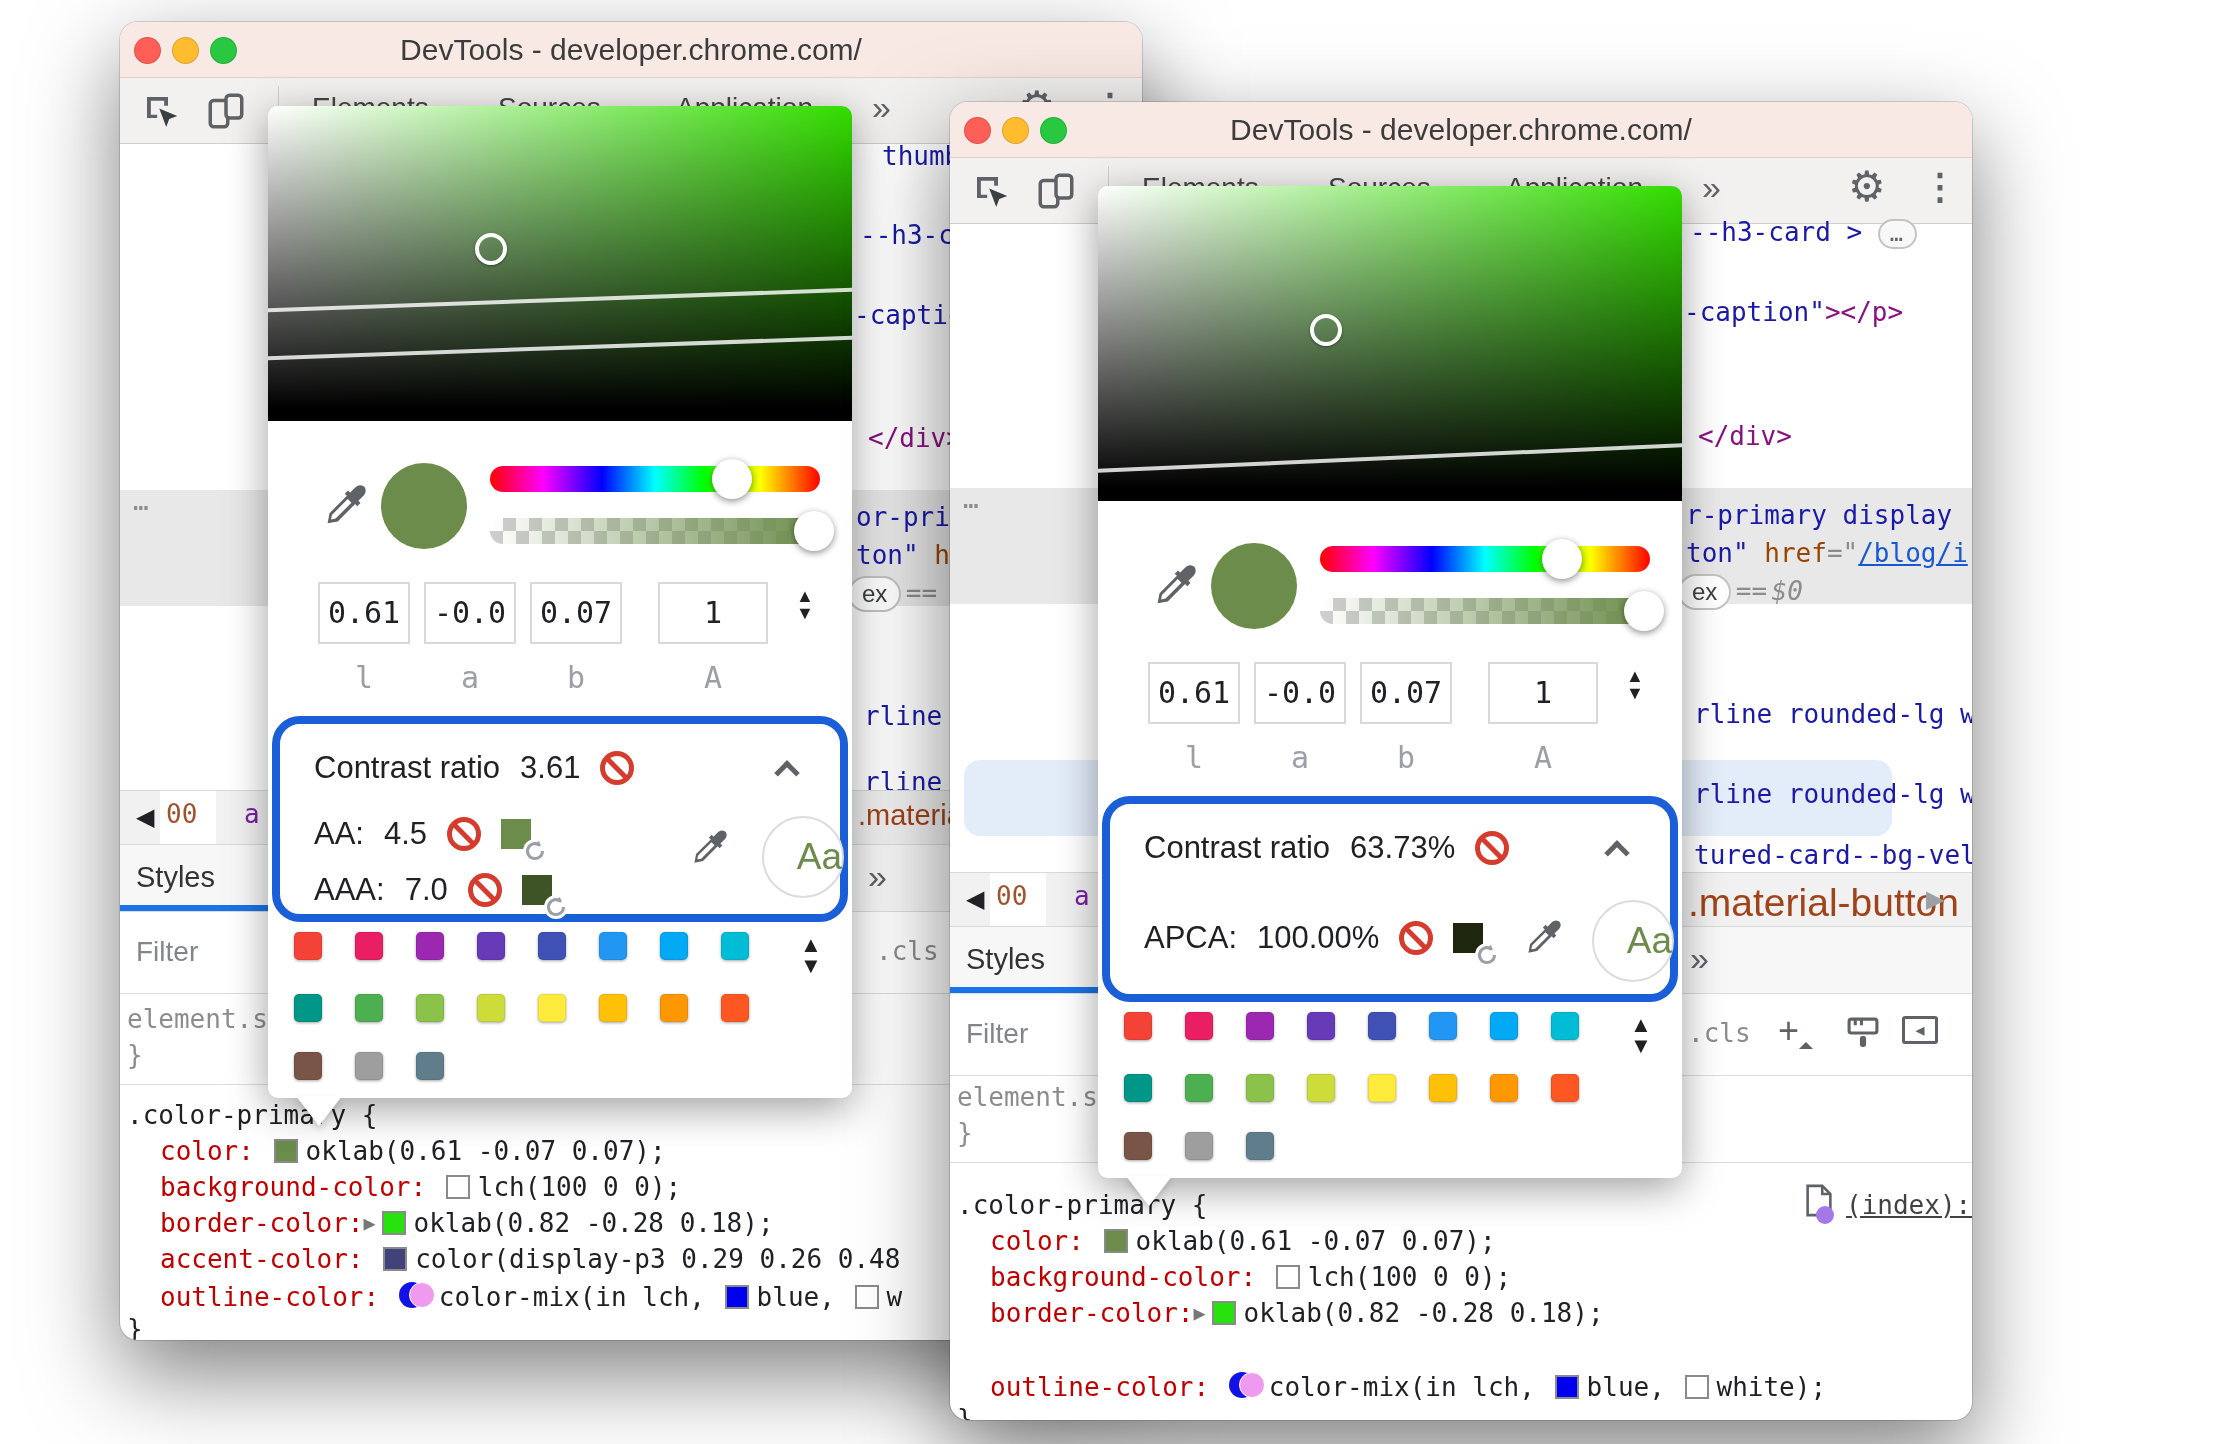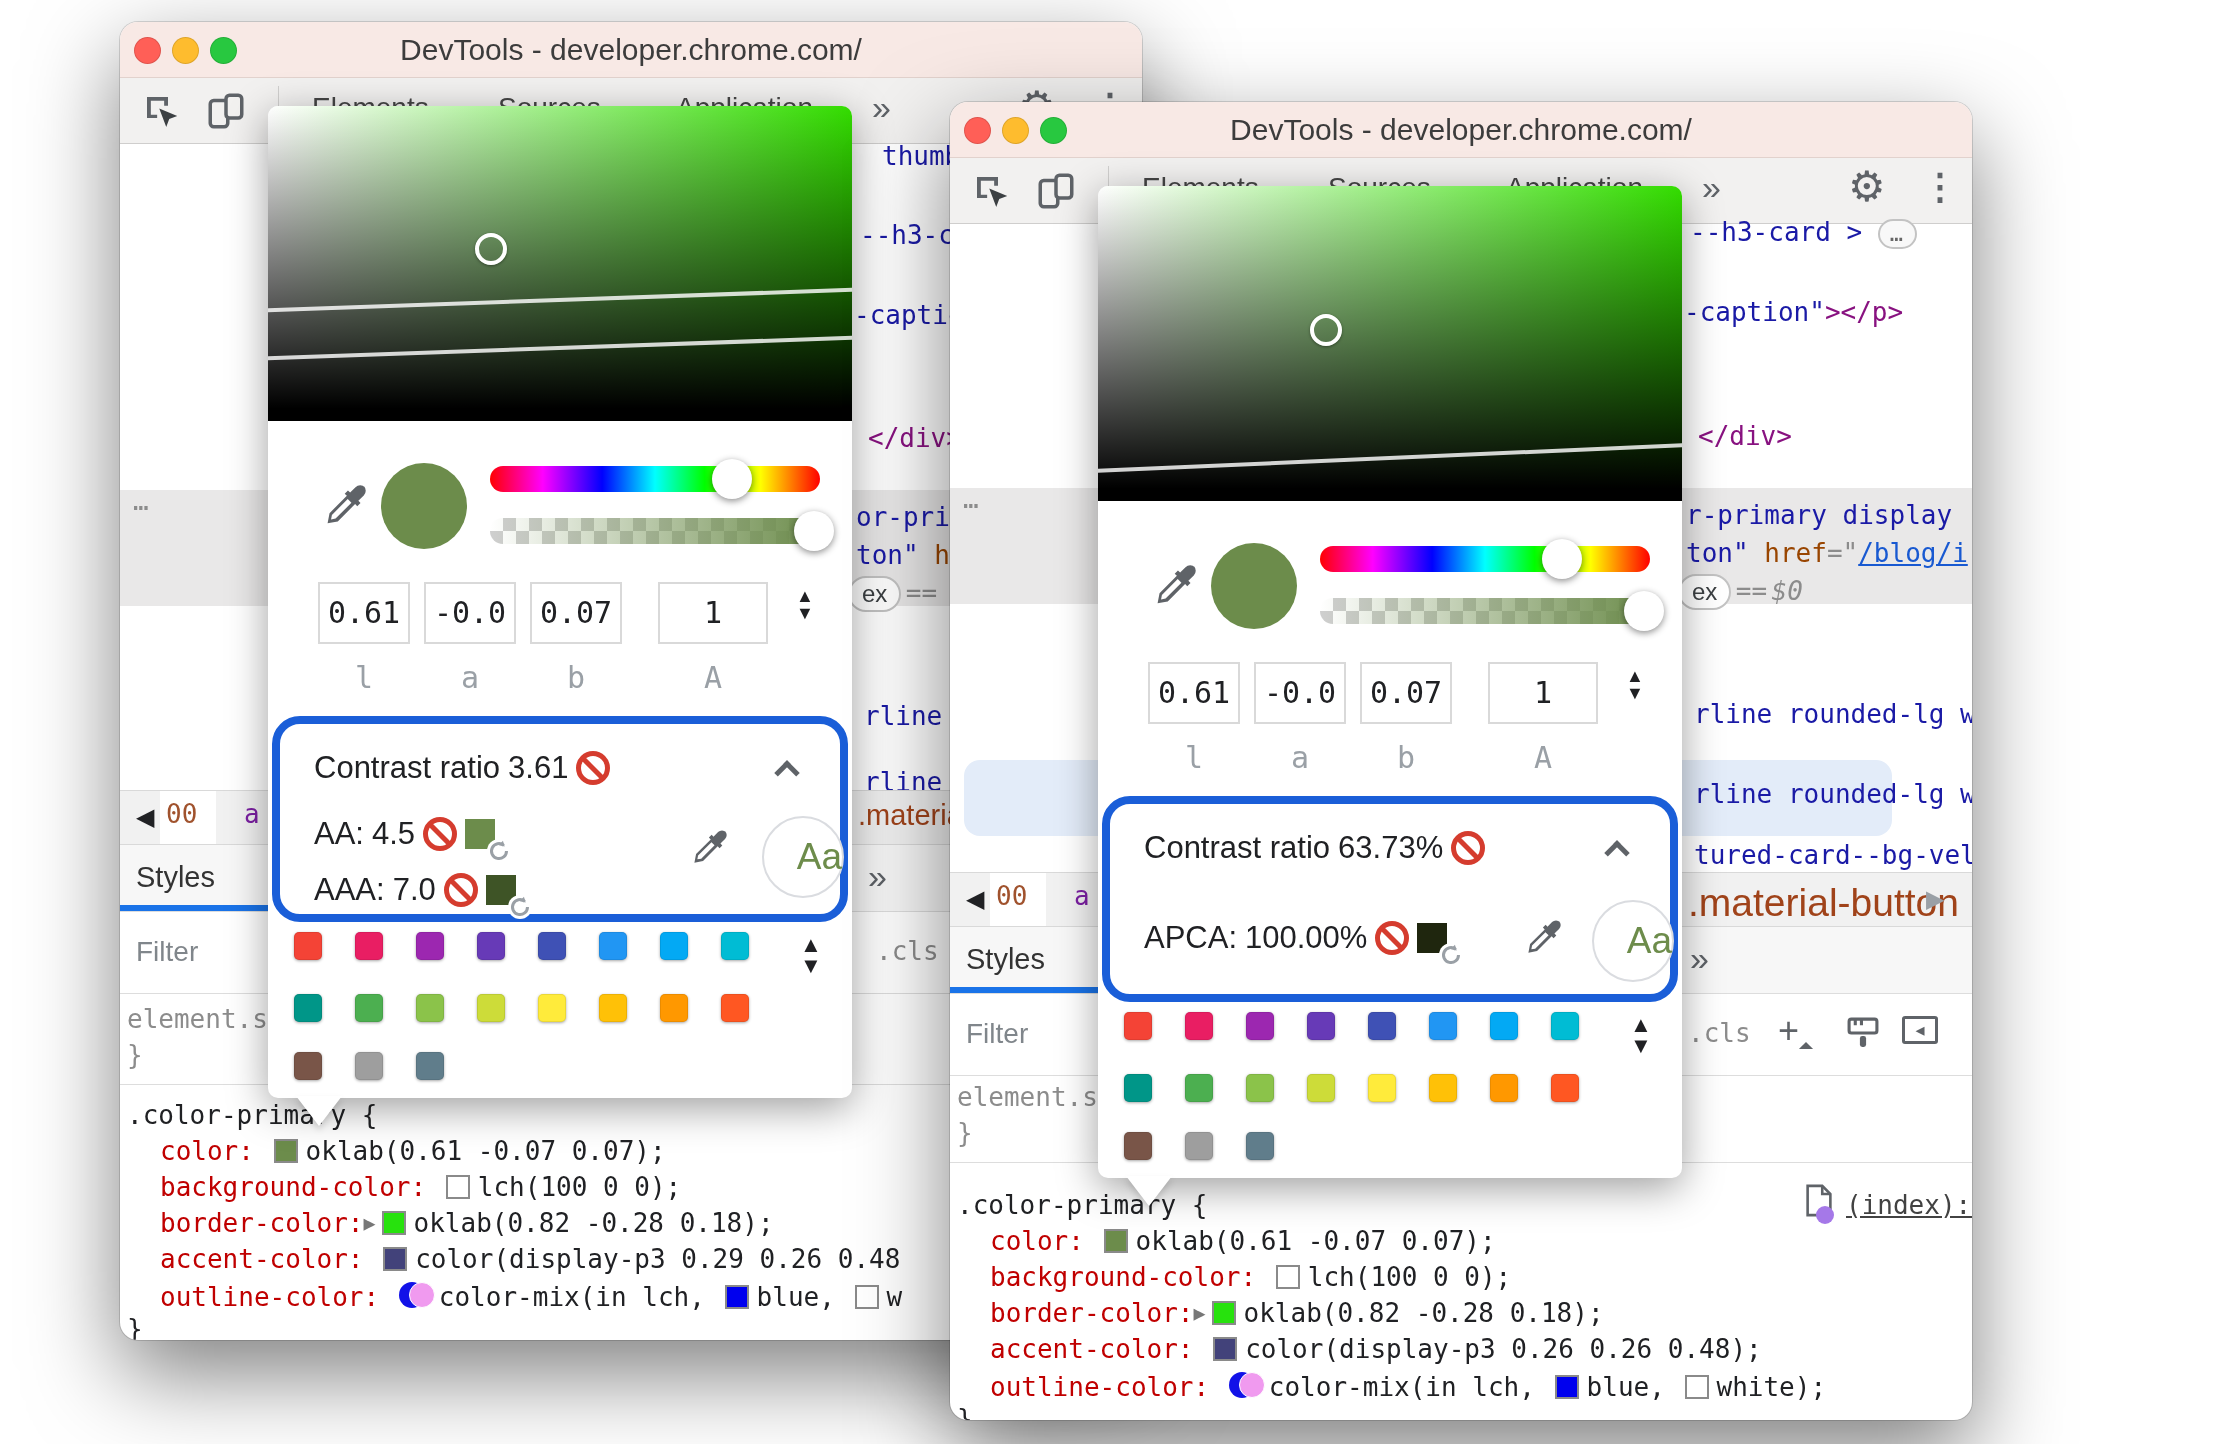--- a/index.html
+++ b/index.html
@@ -32,21 +32,21 @@
 .gline{position:absolute;left:-12px;right:-12px;height:4px;background:rgba(255,255,255,.82)}
 .gcirc{position:absolute;width:32px;height:32px;border:4px solid #fff;border-radius:50%;box-shadow:0 1px 3px rgba(0,0,0,.4)}
 .bigsw{position:absolute;width:86px;height:86px;border-radius:50%}
 .hue{position:absolute;left:222px;top:360px;width:330px;height:26px;border-radius:13px;background:linear-gradient(to right,#f00,#f0f 16%,#00f 34%,#0ff 50%,#0f0 65%,#ff0 82%,#f00)}
 .alpha{position:absolute;left:222px;top:412px;width:330px;height:26px;border-radius:13px;background:linear-gradient(to right,rgba(108,140,75,0),rgba(108,140,75,1)),repeating-conic-gradient(#cfcfcf 0% 25%,#fff 0% 50%);background-size:auto,26px 26px}
 .knob{position:absolute;width:40px;height:40px;background:#fff;border-radius:50%;box-shadow:0 2px 7px rgba(0,0,0,.45)}
 .ibox{position:absolute;top:476px;height:62px;border:2px solid #d9d9d9;text-align:center;line-height:58px;font-family:"DejaVu Sans Mono",monospace;font-size:30px;color:#202124;overflow:hidden;white-space:nowrap}
 .ilab{position:absolute;top:554px;width:92px;text-align:center;font-family:"DejaVu Sans Mono",monospace;font-size:30px;color:#9aa0a6}
 .spin{position:absolute;font-size:18px;color:#202124;line-height:17px;text-align:center;cursor:pointer}
 .cbox{position:absolute;left:4px;top:610px;width:576px;height:206px;border:8px solid #1a5ed8;border-radius:28px;background:#fff}
-.crow{position:absolute;display:flex;align-items:center;gap:8px;font-size:31px;color:#202124;white-space:nowrap}
+.crow{position:absolute;display:flex;align-items:center;gap:20px;font-size:31px;color:#202124;white-space:nowrap}
 .noent{display:inline-block;width:34px;height:34px;border:5px solid #d53c2e;border-radius:50%;position:relative;flex:none}
 .noent::after{content:'';position:absolute;left:-1px;top:10px;width:26px;height:5px;background:#d53c2e;transform:rotate(45deg)}
 .chev{position:absolute;width:18px;height:18px;border-top:5px solid #5f6368;border-left:5px solid #5f6368;transform:rotate(45deg)}
 .swr{position:relative;width:30px;height:30px;flex:none}
 .swr svg{position:absolute;right:-16px;bottom:-14px;background:#fff;border-radius:50%}
 .aacirc{position:absolute;width:82px;height:82px;border:2px solid #dadce0;border-radius:50%;text-align:right;line-height:78px;font-size:37px;color:#6d8c4b;background:#fff}
 .pal{position:absolute;left:26px;display:flex;gap:33px}
 .psw{width:28px;height:28px;border-radius:5px;box-shadow:0 1px 3px rgba(0,0,0,.35);border:1px solid rgba(0,0,0,.08)}
 .tail{position:absolute;bottom:-28px;width:0;height:0;border-left:23px solid transparent;border-right:23px solid transparent;border-top:30px solid #fff;filter:drop-shadow(0 4px 3px rgba(0,0,0,.15))}
 .isw{display:inline-block;width:24px;height:24px;border:2px solid #8a8a8a;vertical-align:-3px;margin:0 8px 0 4px}
@@ -296,21 +296,20 @@
   <div class="cssline code dk" style="left:7px;top:1088px">.color-primary {</div>
   <span style="position:absolute;left:856px;top:1082px"><svg width="26" height="33" viewBox="0 0 16 20">
         <path d="M1 1h9l5 5v13H1z" fill="#fff" stroke="#5f6368" stroke-width="1.6"></path>
         <path d="M10 1v5h5" fill="none" stroke="#5f6368" stroke-width="1.6"></path>
       </svg></span>
   <span class="pgdot" style="left:866px;top:1104px"></span>
   <span class="code" style="position:absolute;left:896px;top:1088px;color:#424242;text-decoration:underline">(index):1</span>
   <div class="cssline code" style="left:40px;top:1124px"><span class="pname">color:</span> <span class="isw" style="background: rgb(108, 140, 75);"></span><span class="dk">oklab(0.61 -0.07 0.07);</span></div>
   <div class="cssline code" style="left:40px;top:1160px"><span class="pname">background-color:</span> <span class="isw" style="background: rgb(255, 255, 255);"></span><span class="dk">lch(100 0 0);</span></div>
   <div class="cssline code" style="left:40px;top:1196px"><span class="pname">border-color:</span><span class="exp">▶</span><span class="isw" style="background: rgb(39, 226, 13);"></span><span class="dk">oklab(0.82 -0.28 0.18);</span></div>
-  <div class="cssline code" style="left:40px;top:1232px"><span class="pname">accent-color:</span> <span class="isw" style="background: rgb(66, 66, 122);"></span><span class="dk">color(display-p3 0.26 0.26 0.48);</span></div>
   <div class="cssline code" style="left:40px;top:1268px"><span class="pname">outline-color:</span> <span class="venn"><i style="left:0;top:2px;background:#1212e8"></i><i style="left:10px;top:2px;background:#f09aef;border:1px solid #fff"></i></span><span class="dk">color-mix(in lch, </span><span class="isw" style="background: rgb(0, 0, 238);"></span><span class="dk">blue, </span><span class="isw" style="background: rgb(255, 255, 255);"></span><span class="dk">white);</span></div>
   <div class="cssline code dk" style="left:7px;top:1302px">}</div>
 
   <div class="picker">
     <div class="grad">
       <div class="gline" style="top:270px;transform:rotate(-2.5deg)"></div>
       <div class="gcirc" style="left:212px;top:128px"></div>
     </div>
     <span style="position:absolute;left:52px;top:374px"><svg width="52" height="52" viewBox="0 0 24 24">
           <path d="M20.7 3.3a3 3 0 0 0-4.3 0l-2.5 2.5-1-1-1.5 1.5 1 1-8 8-.9 4.7 4.7-.9 8-8 1 1 1.5-1.5-1-1 2.5-2.5a3 3 0 0 0 0-4.3zM7.2 17.8l-2.1.4.4-2.1 7.3-7.3 1.7 1.7z" fill="#5f6368"></path>

